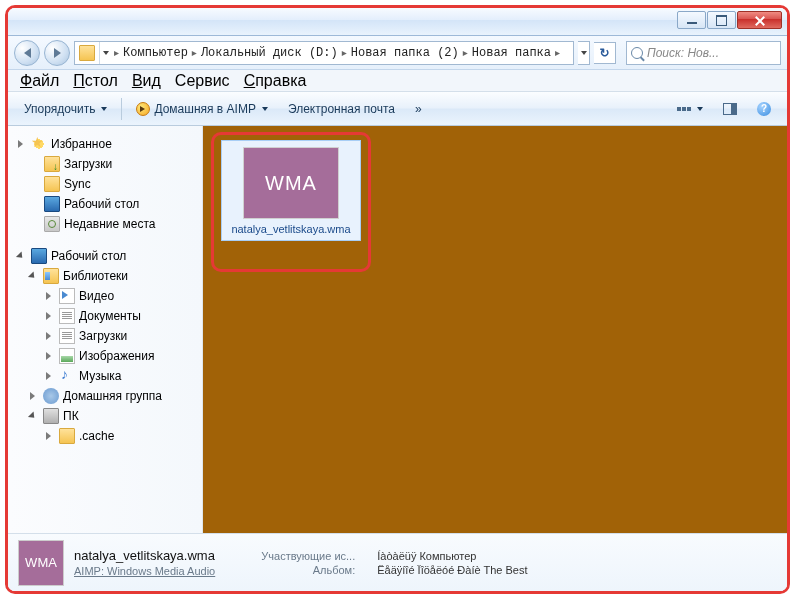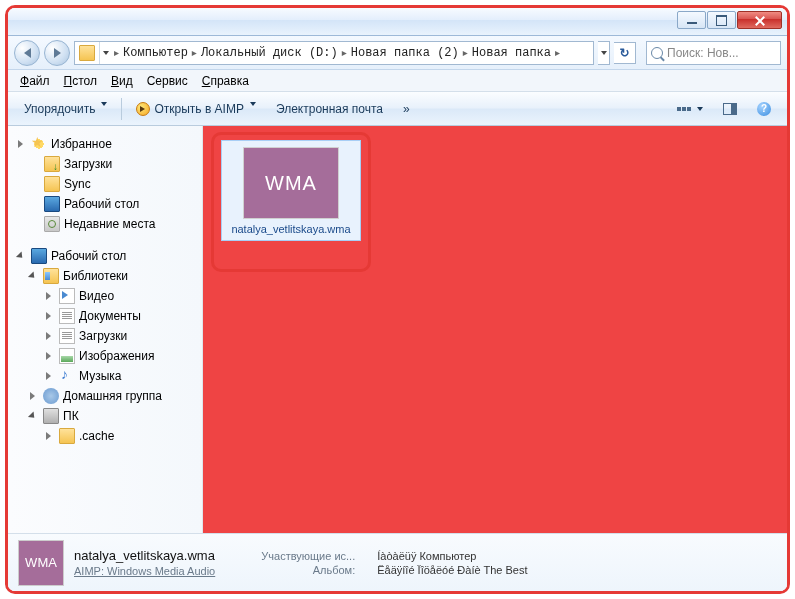--- a/index.html
+++ b/index.html
@@ -22,40 +22,40 @@
 .nav-arrow { width:0; height:0; border-top:5px solid transparent; border-bottom:5px solid transparent; }
 .nav-arrow.left { border-right:7px solid #5f7a96; }
 .nav-arrow.right { border-left:7px solid #5f7a96; }
 .addressbar { flex:1; height:24px; background:#fff; border:1px solid #a1b8d1; display:flex; align-items:center; font-size:12px; color:#222; overflow:hidden; }
 .addr-icon { width:16px; height:16px; margin:0 4px; background: linear-gradient(#ffe29a,#f5c452); border:1px solid #d9a93e; border-radius:1px; }
 .addr-drop { width:12px; height:22px; border-left:1px solid #cfdbe9; display:flex; align-items:center; justify-content:center; }
 .addr-drop::after { content:''; border-left:3px solid transparent; border-right:3px solid transparent; border-top:4px solid #444; }
 .addr-seg { padding: 0 1px; font-family: Liberation Mono, monospace; }
 .addr-chev { color:#666; padding:0 3px; font-size:10px; }
 .refresh-btn { width:22px; height:22px; border:1px solid #a1b8d1; border-left:none; background:#fff; display:flex; align-items:center; justify-content:center; color:#2a5a9a; font-weight:bold; font-size:12px; }
-.searchbox { width:135px; height:24px; margin-left:6px; background:#fff; border:1px solid #a1b8d1; display:flex; align-items:center; font-size:12px; color:#888; padding-left:4px; }
+.searchbox { width:155px; height:24px; margin-left:6px; background:#fff; border:1px solid #a1b8d1; display:flex; align-items:center; font-size:12px; color:#888; font-style:italic; padding-left:4px; }
 .search-icon { width:12px; height:12px; border:1.5px solid #6a89a8; border-radius:50%; position:relative; margin-right:4px; }
 .search-icon::after { content:''; position:absolute; width:5px; height:1.5px; background:#6a89a8; transform:rotate(45deg); bottom:-2px; right:-3px; }
 
-.menubar { height:22px; background:#f2f6fb; border-bottom:1px solid #d4dfea; display:flex; align-items:center; padding:0 6px; font-size:12px; gap:2px; }
+.menubar { height:22px; background:#f2f6fb; border-bottom:1px solid #d4dfea; display:flex; align-items:center; padding:0 6px; font-size:16px; gap:2px; }
 .menu-item { padding:2px 6px; }
 .menu-item u { text-decoration: underline; }
 
 .toolbar { height:34px; background: linear-gradient(#fbfdff,#e8f1fb 48%,#dbe9f8 52%,#ebf4fd); border-bottom:1px solid #b9ccde; display:flex; align-items:center; padding:0 8px; font-size:12px; color:#1a3a5a; gap:4px; }
-.tool-btn { padding:4px 8px; display:flex; align-items:flex-start; gap:4px; border-radius:2px; }
+.tool-btn { padding:4px 8px; display:flex; align-items:center; gap:4px; border-radius:2px; }
 .tool-drop { border-left:3px solid transparent; border-right:3px solid transparent; border-top:4px solid #1a3a5a; margin-left:2px; }
 .tool-sep { width:1px; height:22px; background:#b9ccde; margin:0 2px; }
 .aimp-icon { width:14px; height:14px; border-radius:50%; background: radial-gradient(circle at 35% 35%, #ffe97a, #f5a623); border:1px solid #c77a10; position:relative; }
 .aimp-icon::after { content:''; position:absolute; top:3px; left:3px; width:0; height:0; border-left:5px solid #5a3a10; border-top:3px solid transparent; border-bottom:3px solid transparent; }
 .spacer { flex:1; }
 .view-icon { display:flex; gap:1px; }
 .view-icon span { width:4px; height:4px; background:#4a6a8a; }
 .help-icon { width:14px; height:14px; border-radius:50%; background:radial-gradient(circle at 35% 30%, #a8d4ff, #3a8de0); color:#fff; font-size:10px; font-weight:bold; display:flex; align-items:center; justify-content:center; }
 
-.body-area { flex:1; display:flex; background:#ef4444; overflow:hidden; }
+.body-area { flex:1; display:flex; background:#a16207; overflow:hidden; }
 .sidebar { width:195px; border-right:1px solid #e0e6ec; padding:8px 0; font-size:12px; overflow:hidden; background:linear-gradient(to right,#fbfcfe,#f4f8fc); }
 .tree-item { display:flex; align-items:center; padding:2px 6px 2px 20px; gap:4px; white-space:nowrap; }
 .tree-item.root { padding-left:8px; font-weight:normal; }
 .tree-item.sub { padding-left:36px; }
 .tree-toggle { width:9px; height:9px; display:inline-flex; align-items:center; justify-content:center; margin-right:2px; }
 .tree-toggle::before { content:''; border-top:4px solid transparent; border-bottom:4px solid transparent; border-left:5px solid #7a7a7a; }
 .tree-toggle.open::before { transform: rotate(45deg); border-left-color:#555; }
 .ico { width:16px; height:16px; flex-shrink:0; display:inline-block; }
 .ico-star { background:radial-gradient(circle,#ffd964 40%,transparent 41%); position:relative; }
 .ico-star::before { content:'★'; color:#f5c452; font-size:14px; position:absolute; top:-2px; left:0; }
@@ -146,21 +146,21 @@
   </div>
 
   <div class="toolbar">
     <div class="tool-btn">
           <span>Упорядочить</span>
           <span class="tool-drop"></span>
         </div>
     <div class="tool-sep"></div>
     <div class="tool-btn">
           <span class="aimp-icon"></span>
-          <span>Открыть в AIMP</span>
+          <span>Домашняя в AIMP</span>
           <span class="tool-drop"></span>
         </div>
     <div class="tool-btn">
           <span>Электронная почта</span>
         </div>
     <div class="tool-btn">»</div>
     <div class="spacer"></div>
     <div class="tool-btn">
       <span class="view-icon">
             <span></span>

